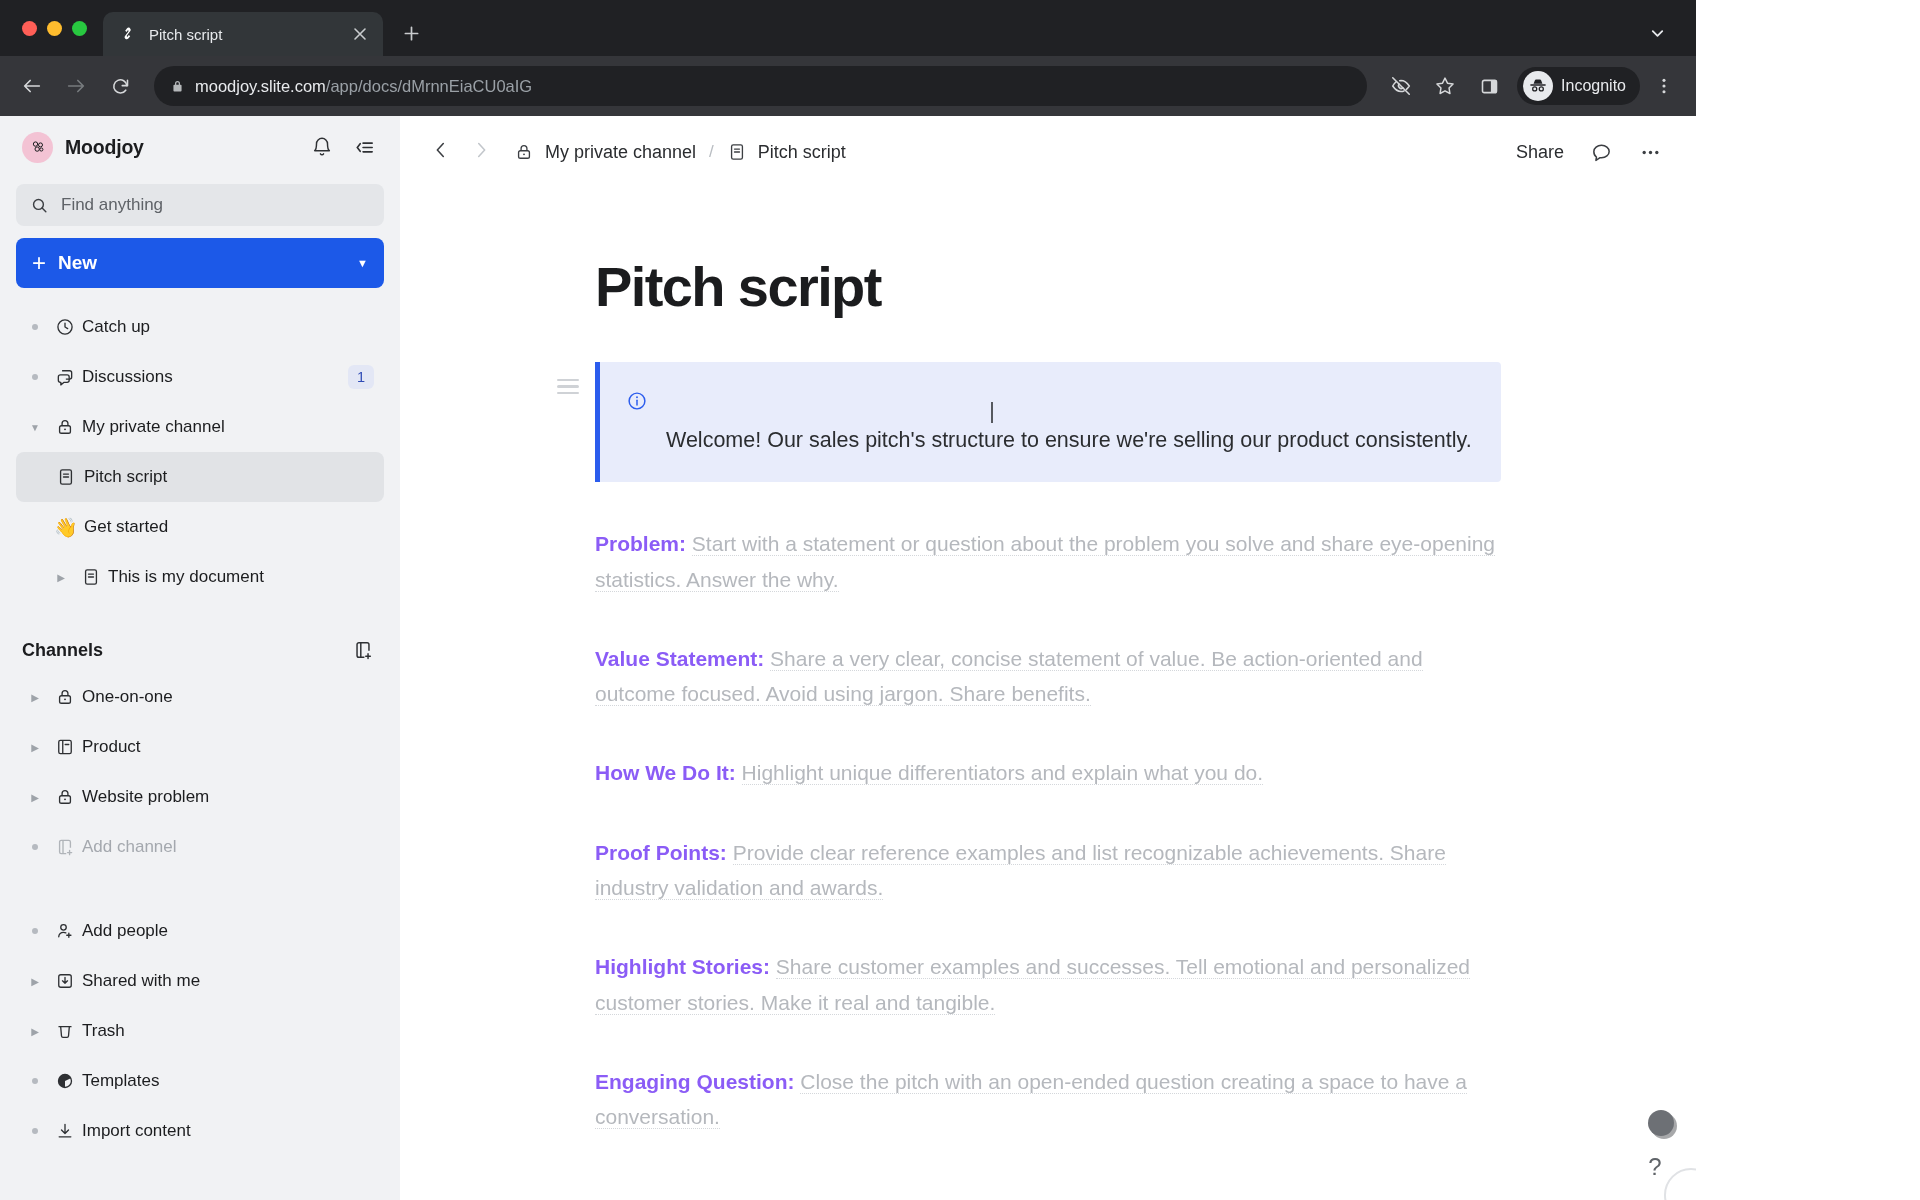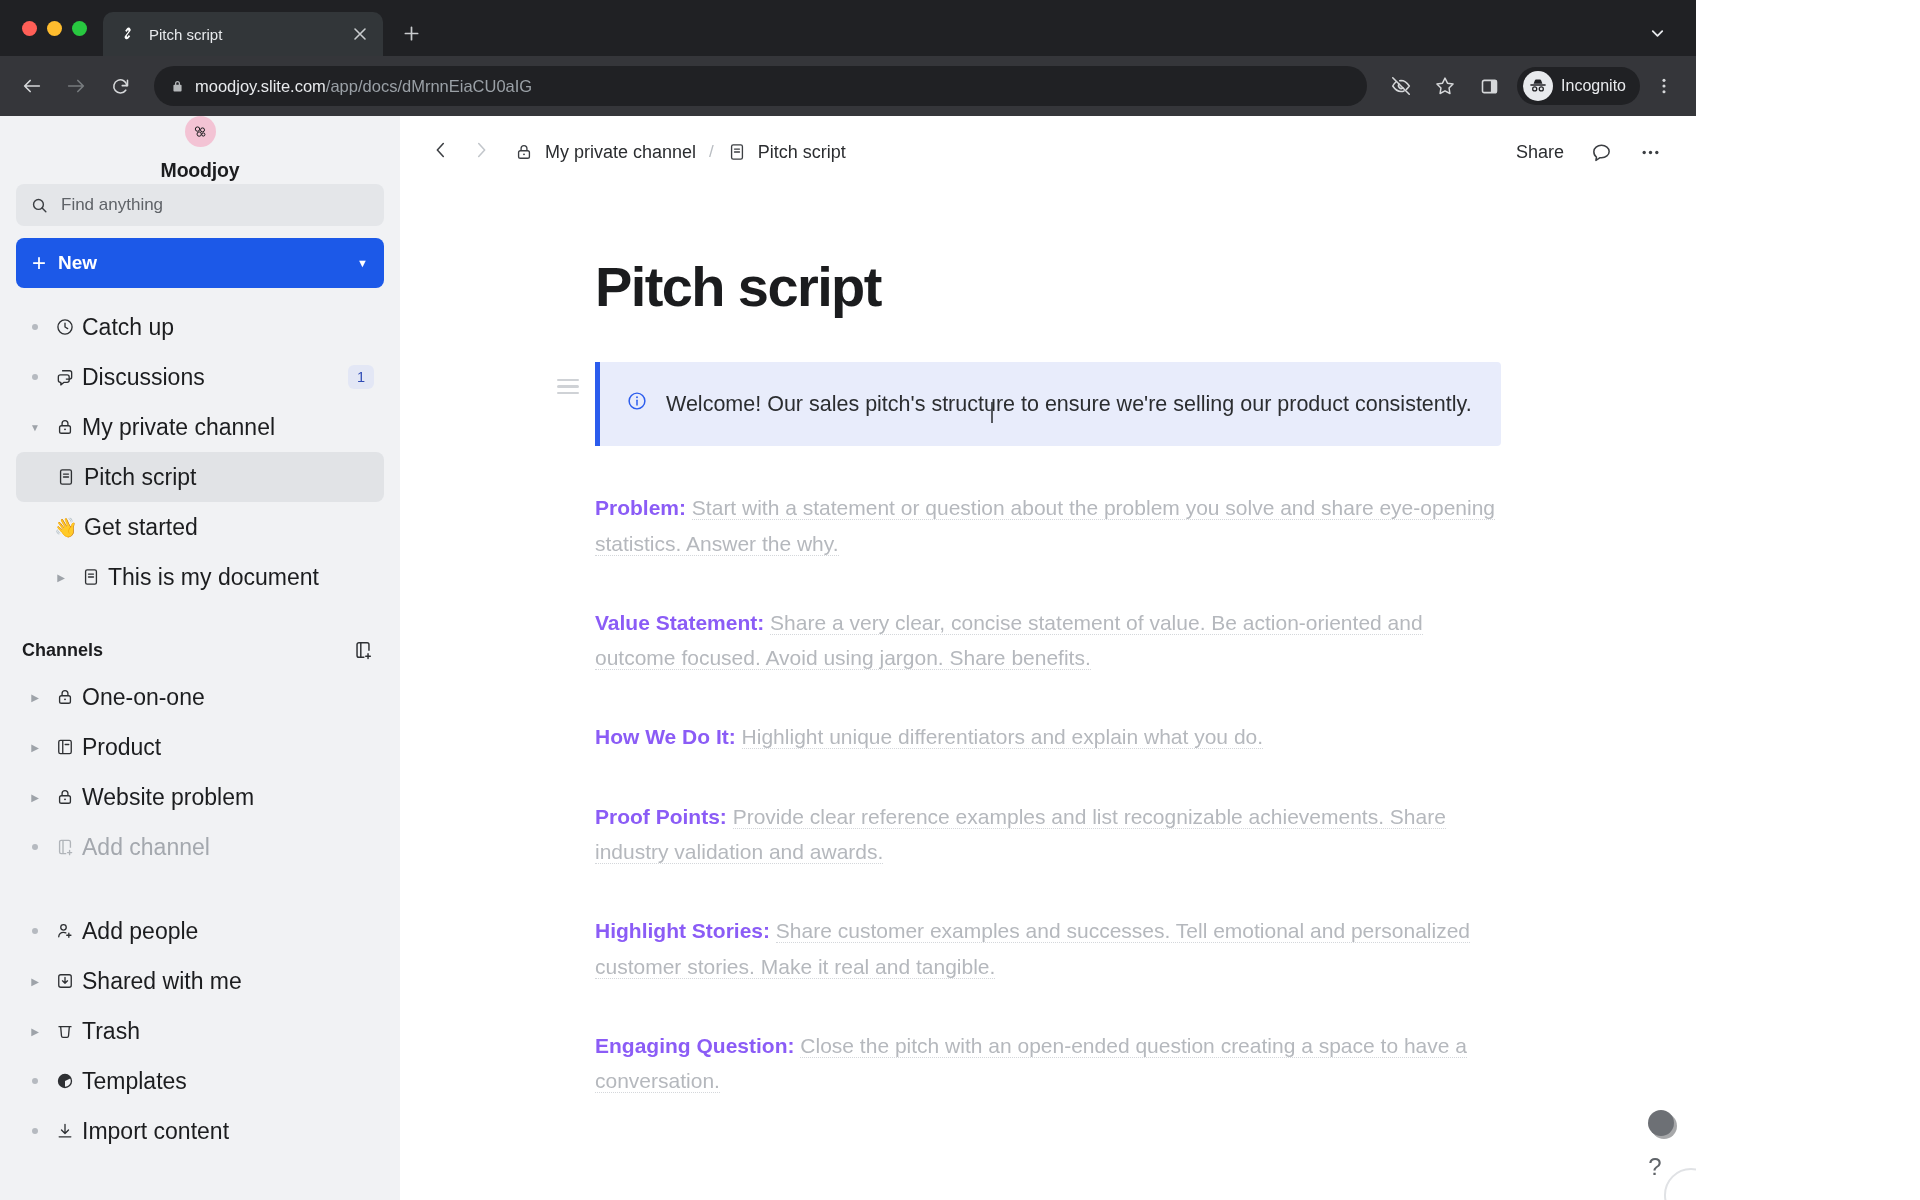--- a/index.html
+++ b/index.html
@@ -52,21 +52,21 @@
   .incognito-label { color:#e8eaed; font-size:16px; }
 
   
   .app { flex:1; display:flex; background:#ffffff; min-height:0; }
 
   
   .sidebar {
     width:400px; flex:none; background:#f1f2f4; display:flex; flex-direction:column;
     padding: 0 16px; overflow:hidden; position:relative;
   }
-  .sb-header { height:62px; display:flex; align-items:center; gap:12px; padding: 0 6px; flex-direction: column; }
+  .sb-header { height:62px; display:flex; align-items:center; gap:12px; padding: 0 6px; }
   .ws-logo { width:31px; height:31px; border-radius:50%; background:#f3c3d4; display:flex; align-items:center; justify-content:center; flex:none;}
   .ws-name { font-size:19.5px; font-weight:700; color:#1c1d1f; letter-spacing:-0.2px;}
   .sb-header-actions { margin-left:auto; display:flex; align-items:center; gap:14px; color:#2e3033;}
   .sb-icon-btn { width:28px; height:28px; display:flex; align-items:center; justify-content:center;}
 
   .search-box {
     height:42px; background:#e4e6e9; border-radius:8px; display:flex; align-items:center;
     gap:12px; padding: 0 14px; margin-top:6px;
   }
   .search-ph { font-size:17px; color:#5f6368; }
@@ -81,21 +81,21 @@
 
   .sb-list { margin-top:14px; }
   .sb-row {
     height:50px; display:flex; align-items:center; border-radius:8px; padding: 0 10px 0 6px; gap:0;
     position:relative;
   }
   .sb-row.active { background:#e1e3e6; }
   .sb-twisty { width:26px; flex:none; display:flex; align-items:center; justify-content:center; color:#9ea3a9; font-size:10px;}
   .sb-bullet { width:6px; height:6px; border-radius:50%; background:#b6bac0; }
   .sb-ico { width:34px; flex:none; display:flex; align-items:center; justify-content:center; color:#2e3033;}
-  .sb-lbl { font-size:23px; color:#1c1d1f; white-space:nowrap; }
+  .sb-lbl { font-size:17px; color:#1c1d1f; white-space:nowrap; }
   .sb-lbl.muted { color:#a4a8ae; }
   .sb-ico.muted { color:#b0b4b9; }
   .sb-badge {
     margin-left:auto; min-width:26px; height:24px; border-radius:6px; background:#e3e7f5;
     display:flex; align-items:center; justify-content:center; font-size:14.5px; color:#2f4bb5; padding: 0 7px;
   }
   .sb-row.indent1 { padding-left:32px; }
   .sb-row.indent1 .sb-ico { width:36px; }
   .sb-row.indent2 { padding-left:32px; }
 
@@ -127,21 +127,21 @@
   .callout-wrap { position:relative; margin-top:44px; }
   .drag-handle {
     position:absolute; left:-38px; top:17px; width:22px; display:flex; flex-direction:column; gap:4px;
   }
   .drag-handle span { display:block; height:2.6px; background:#cfd2d6; border-radius:2px; }
   .callout {
     background:#e8ecfb; border-left:5px solid #2b5ced; border-radius:0 4px 4px 0;
     padding: 25px 28px 25px 26px; display:flex; gap:18px;
   }
   .callout-ico { color:#2b5ced; flex:none; margin-top:3px;}
-  .callout-text { font-size:21.5px; line-height:1.62; color:#2b2d30;}
+  .callout-text { font-size:21.5px; line-height:1.62; color:#2b2d30;margin-top:36px;}
 
   .para { margin-top:44px; font-size:21px; line-height:1.68; }
   .para:first-of-type { margin-top:48px; }
   .para b { color:#8b5cf6; font-weight:700; }
   .para .ph {
     color:#b5b8bd;
     border-bottom:1.5px dotted #d4d7db;
     box-decoration-break: clone;
     -webkit-box-decoration-break: clone;
   }

